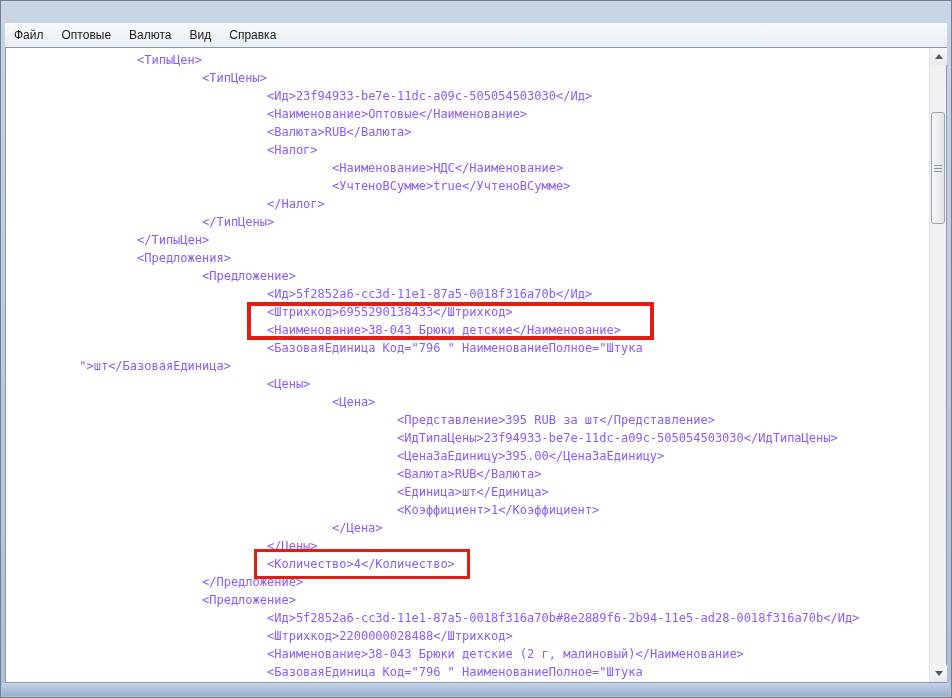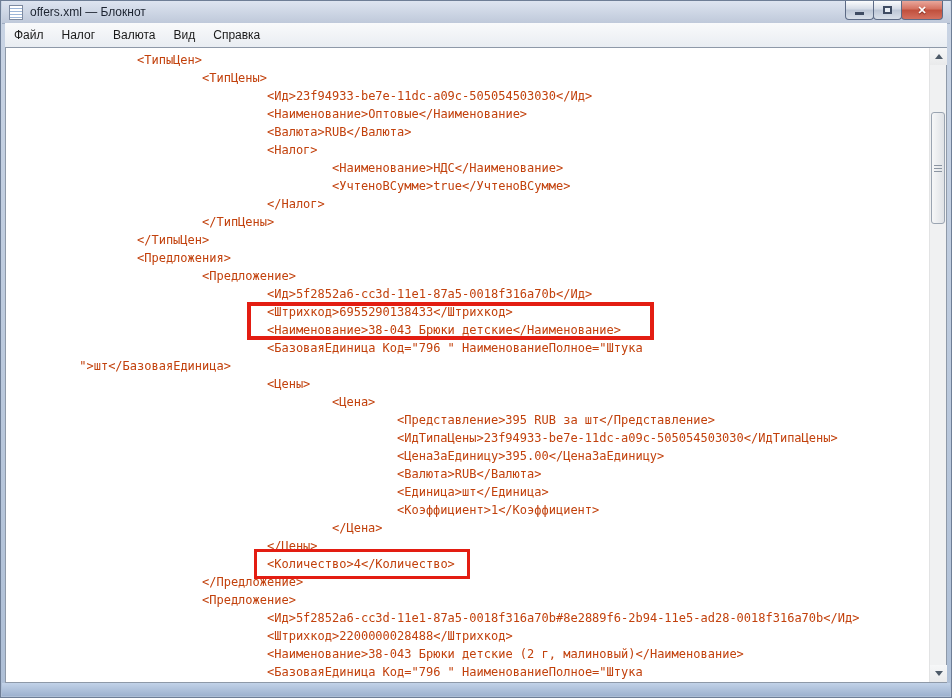--- a/index.html
+++ b/index.html
@@ -26,21 +26,21 @@
   
   .menubar{position:absolute;left:4px;top:22px;right:4px;height:24px;
     background:linear-gradient(#f9fafb,#e9edf2);border-bottom:1px solid #d7dde4;
     display:flex;align-items:center;font-size:12px;color:#1a1a1a;text-align:right;}
   .menu-item{padding:3px 9px;cursor:default;}
   
   .content{position:absolute;left:4px;top:46px;right:4px;bottom:14px;background:#fff;
     border:1px solid #8e99a8;box-sizing:border-box;}
   .textlines{position:absolute;left:0;top:0;right:17px;bottom:0;overflow:hidden;
     font-family:"DejaVu Sans Mono","Liberation Mono",monospace;font-size:12px;line-height:18px;
-    color:#c2410c;white-space:pre;padding-top:3px;}
+    color:#8b5cf6;white-space:pre;padding-top:3px;}
   .line{height:18px;}
   
   .vscroll{position:absolute;top:0;right:0;bottom:0;width:17px;background:#f0f1f2;
     border-left:1px solid #e2e3e4;box-sizing:border-box;}
   .sb-btn{position:absolute;left:0;width:17px;height:17px;background:linear-gradient(#f6f7f8,#e9eaeb);
     display:flex;align-items:center;justify-content:center;}
   .sb-up{top:0;}
   .sb-down{bottom:0;}
   .arr-up{width:0;height:0;border-left:4px solid transparent;border-right:4px solid transparent;
     border-bottom:5px solid #4d5a68;}
@@ -58,39 +58,24 @@
   .annotation{position:absolute;left:482px;top:557px;font-size:15px;line-height:19px;}
   
   .bottom-frame{position:absolute;left:1px;right:1px;bottom:1px;height:13px;
     background:linear-gradient(#c2d2e8,#9db2cf);}
 </style>
 </head>
 <body>
 
 <div class="window">
 
-  <div class="titlebar">
-    <span class="app-icon"></span>
-    <span class="title">offers.xml — Блокнот</span>
-    <div class="winbtns">
-      <div class="btn min">
-        <span class="glyph-min"></span>
-      </div>
-      <div class="btn max">
-        <span class="glyph-max"></span>
-      </div>
-      <div class="btn close">
-        <span class="glyph-close">✕</span>
-      </div>
-    </div>
-  </div>
 
   <div class="menubar">
     <span class="menu-item">Файл</span>
-    <span class="menu-item">Налог</span>
+    <span class="menu-item">Оптовые</span>
     <span class="menu-item">Валюта</span>
     <span class="menu-item">Вид</span>
     <span class="menu-item">Справка</span>
   </div>
 
   <div class="content">
     <div class="textlines"><div class="line" style="padding-left: 131px;">&lt;ТипыЦен&gt;</div><div class="line" style="padding-left: 196px;">&lt;ТипЦены&gt;</div><div class="line" style="padding-left: 261px;">&lt;Ид&gt;23f94933-be7e-11dc-a09c-505054503030&lt;/Ид&gt;</div><div class="line" style="padding-left: 261px;">&lt;Наименование&gt;Оптовые&lt;/Наименование&gt;</div><div class="line" style="padding-left: 261px;">&lt;Валюта&gt;RUB&lt;/Валюта&gt;</div><div class="line" style="padding-left: 261px;">&lt;Налог&gt;</div><div class="line" style="padding-left: 326px;">&lt;Наименование&gt;НДС&lt;/Наименование&gt;</div><div class="line" style="padding-left: 326px;">&lt;УчтеноВСумме&gt;true&lt;/УчтеноВСумме&gt;</div><div class="line" style="padding-left: 261px;">&lt;/Налог&gt;</div><div class="line" style="padding-left: 196px;">&lt;/ТипЦены&gt;</div><div class="line" style="padding-left: 131px;">&lt;/ТипыЦен&gt;</div><div class="line" style="padding-left: 131px;">&lt;Предложения&gt;</div><div class="line" style="padding-left: 196px;">&lt;Предложение&gt;</div><div class="line" style="padding-left: 261px;">&lt;Ид&gt;5f2852a6-cc3d-11e1-87a5-0018f316a70b&lt;/Ид&gt;</div><div class="line" style="padding-left: 261px;">&lt;Штрихкод&gt;6955290138433&lt;/Штрихкод&gt;</div><div class="line" style="padding-left: 261px;">&lt;Наименование&gt;38-043 Брюки детские&lt;/Наименование&gt;</div><div class="line" style="padding-left: 261px;">&lt;БазоваяЕдиница Код="796 " НаименованиеПолное="Штука</div><div class="line" style="padding-left: 1px;">          "&gt;шт&lt;/БазоваяЕдиница&gt;</div><div class="line" style="padding-left: 261px;">&lt;Цены&gt;</div><div class="line" style="padding-left: 326px;">&lt;Цена&gt;</div><div class="line" style="padding-left: 391px;">&lt;Представление&gt;395 RUB за шт&lt;/Представление&gt;</div><div class="line" style="padding-left: 391px;">&lt;ИдТипаЦены&gt;23f94933-be7e-11dc-a09c-505054503030&lt;/ИдТипаЦены&gt;</div><div class="line" style="padding-left: 391px;">&lt;ЦенаЗаЕдиницу&gt;395.00&lt;/ЦенаЗаЕдиницу&gt;</div><div class="line" style="padding-left: 391px;">&lt;Валюта&gt;RUB&lt;/Валюта&gt;</div><div class="line" style="padding-left: 391px;">&lt;Единица&gt;шт&lt;/Единица&gt;</div><div class="line" style="padding-left: 391px;">&lt;Коэффициент&gt;1&lt;/Коэффициент&gt;</div><div class="line" style="padding-left: 326px;">&lt;/Цена&gt;</div><div class="line" style="padding-left: 261px;">&lt;/Цены&gt;</div><div class="line" style="padding-left: 261px;">&lt;Количество&gt;4&lt;/Количество&gt;</div><div class="line" style="padding-left: 196px;">&lt;/Предложение&gt;</div><div class="line" style="padding-left: 196px;">&lt;Предложение&gt;</div><div class="line" style="padding-left: 261px;">&lt;Ид&gt;5f2852a6-cc3d-11e1-87a5-0018f316a70b#8e2889f6-2b94-11e5-ad28-0018f316a70b&lt;/Ид&gt;</div><div class="line" style="padding-left: 261px;">&lt;Штрихкод&gt;2200000028488&lt;/Штрихкод&gt;</div><div class="line" style="padding-left: 261px;">&lt;Наименование&gt;38-043 Брюки детские (2 г, малиновый)&lt;/Наименование&gt;</div><div class="line" style="padding-left: 261px;">&lt;БазоваяЕдиница Код="796 " НаименованиеПолное="Штука</div></div>
     <div class="vscroll">
       <div class="sb-btn sb-up">
         <span class="arr-up"></span>

